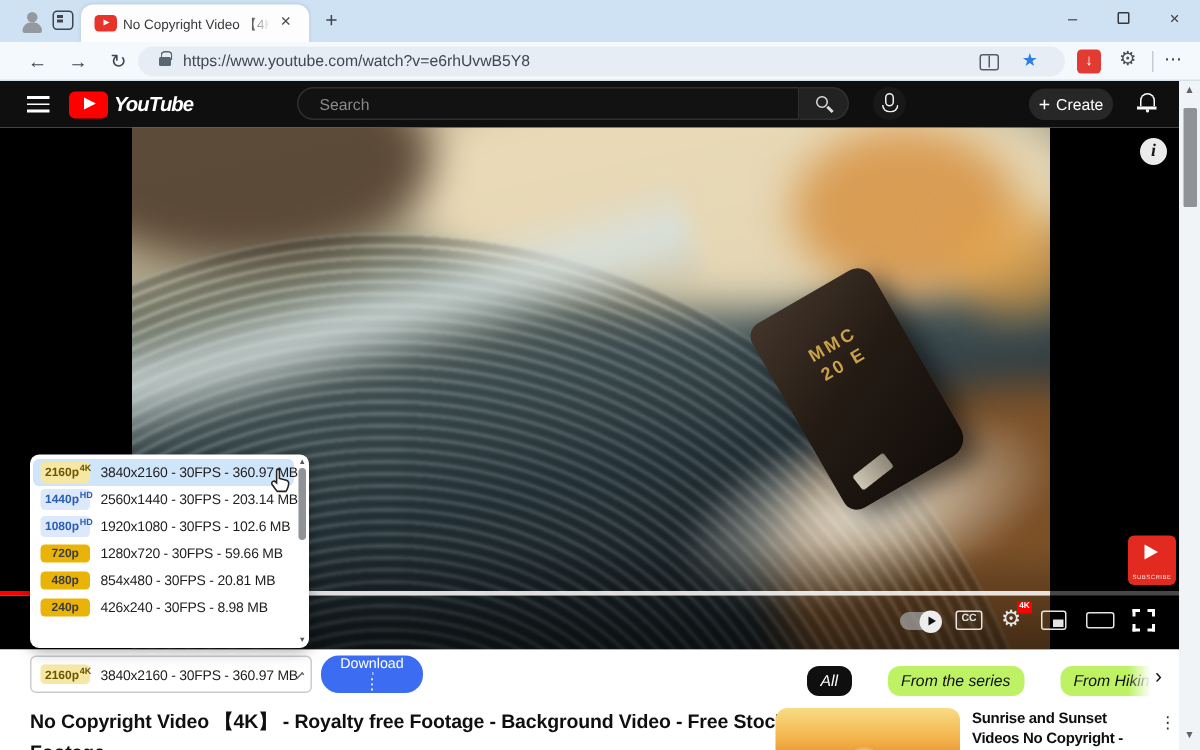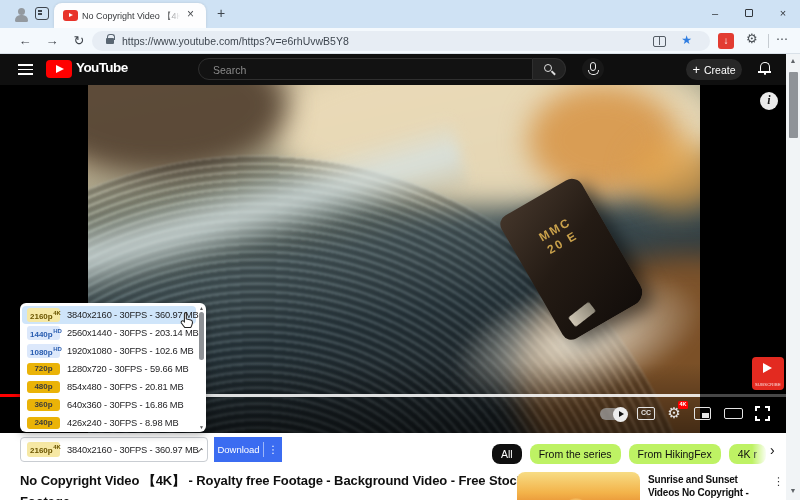--- a/index.html
+++ b/index.html
@@ -38,21 +38,21 @@
   .tb-divider { position:absolute; left:768px; top:6px; width:1px; height:14px; background:#c6ccd2; }
   .more-ic { position:absolute; left:776px; top:4px; font-size:12px; color:#40464d; }
 
   
   .viewport { position:absolute; left:0; top:54px; width:786px; height:446px; background:#fff; overflow:hidden; }
 
   
   .ytheader { position:absolute; left:0; top:0; width:786px; height:31px; background:#0f0f0f; }
   .hamburger { position:absolute; left:18px; top:10px; width:15px; height:11px; }
   .hamburger span { display:block; height:1.6px; background:#fff; margin-bottom:3px; }
-  .ytlogo { position:absolute; left:46px; top:6px; height:19px; display:flex; align-items:flex-start; }
+  .ytlogo { position:absolute; left:46px; top:6px; height:19px; display:flex; align-items:center;font-style:italic; }
   .ytlogo .badge { position:relative; width:26px; height:18px; background:#f00; border-radius:4px; }
   .ytlogo .badge::after { content:""; position:absolute; left:10px; top:4.5px; border-left:8px solid #fff; border-top:4.5px solid transparent; border-bottom:4.5px solid transparent; }
   .ytlogo .wordmark { color:#fff; font-weight:bold; font-size:13.5px; letter-spacing:-0.6px; margin-left:4px; }
   .searchpill { position:absolute; left:198px; top:4px; width:335px; height:22px; border:1px solid #2f2f2f; background:#121212; border-radius:11px 0 0 11px; }
   .search-placeholder { position:absolute; left:14px; top:4.5px; font-size:10.5px; color:#8a8a8a; }
   .searchbtn { position:absolute; left:533px; top:4px; width:33px; height:22px; background:#222; border:1px solid #2f2f2f; border-left:none; border-radius:0 11px 11px 0; }
   .mag-ic { position:absolute; left:11px; top:5px; width:8px; height:8px; border:1.5px solid #ddd; border-radius:50%; }
   .mag-ic::after { content:""; position:absolute; left:6px; top:7px; width:5px; height:1.5px; background:#ddd; transform:rotate(45deg); }
   .micbtn { position:absolute; left:582px; top:4px; width:22px; height:22px; border-radius:50%; background:#181818; }
   .mic-ic { position:absolute; left:8px; top:4px; width:6px; height:9px; border:1.4px solid #eee; border-radius:3px; }
@@ -119,27 +119,27 @@
   .video-title { position:absolute; left:20px; top:37px; width:505px; font-size:13px; font-weight:bold; color:#0f0f0f; line-height:21px; letter-spacing:-0.1px; }
 
   .sel-bar { position:absolute; left:20px; top:4px; width:188px; height:25px; border:1px solid #c9cdd2; border-radius:4px; background:#fff; display:flex; align-items:center; padding:0 6px; }
   .fbadge { display:inline-block; min-width:33px; text-align:center; border-radius:3px; font-size:8px; font-weight:bold; padding:2px 3px 1.5px; line-height:1; white-space:nowrap; }
   .b-yellow { background:#f6e8a4; color:#6b5500; }
   .b-blue { background:#dce8fb; color:#2a5db0; }
   .b-gray { background:#eab308; color:#3c3c3c; }
   .ftag { font-size:6px; font-weight:bold; vertical-align:super; margin-left:.5px; }
   .fdesc { font-size:9.3px; color:#1d1d1f; margin-left:7px; letter-spacing:-0.15px; white-space:nowrap; }
   .chev-up { width:6px; height:6px; border-left:1.5px solid #666; border-top:1.5px solid #666; transform:rotate(45deg); margin-left:auto; margin-top:3px; }
-  .dl-btn { position:absolute; left:214px; top:4px; width:68px; height:25px; background:#3b6cf1; border-radius:0; display:flex; align-items:center; color:#fff; }
+  .dl-btn { position:absolute; left:214px; top:4px; width:68px; height:25px; background:#3b6cf1; border-radius:12px; display:flex; align-items:center; color:#fff;flex-direction:column; }
   .dl-label { width:49px; text-align:center; font-size:9.5px; }
   .dl-sep { width:1px; height:15px; background:rgba(255,255,255,.5); }
   .dl-menu { flex:1; text-align:center; font-size:10px; }
 
   
-  .chips { position:absolute; left:492px; top:11px; right:12px; height:20px; display:flex; gap:8px; overflow:hidden; }
+  .chips { position:absolute; left:538px; top:11px; right:12px; height:20px; display:flex; gap:24px; overflow:hidden;font-style:italic; }
   .chip { flex:0 0 auto; height:20px; line-height:20px; padding:0 9px; border-radius:8px; background:#bef264; color:#0f0f0f; font-size:10.5px; white-space:nowrap; }
   .chip-on { background:#0f0f0f; color:#fff; }
   .chips-fade { position:absolute; left:752px; top:8px; width:34px; height:26px; background:linear-gradient(90deg, rgba(255,255,255,0), #fff 45%); }
   .chips-chev { position:absolute; left:770px; top:9px; font-size:14px; color:#0f0f0f; }
   .sugg-thumb { position:absolute; left:517px; top:39px; width:123px; height:69px; border-radius:8px; overflow:hidden;
     background:linear-gradient(180deg,#f7dc84 0%, #f3b34a 30%, #e3832c 55%, #8a5226 78%, #4a2f1c 100%); }
   .sugg-thumb .sun { position:absolute; left:46px; top:26px; width:26px; height:26px; border-radius:50%;
     background:radial-gradient(circle, #fff7d8 0%, #ffdf8a 45%, rgba(255,210,120,0) 75%); }
   .sugg-title { position:absolute; left:648px; top:40px; width:122px; font-size:10px; font-weight:bold; color:#0f0f0f; line-height:13px; letter-spacing:-0.2px; max-height:27px; overflow:hidden; }
   .sugg-menu { position:absolute; left:773px; top:42px; font-size:11px; color:#333; }
@@ -187,21 +187,21 @@
       <div class="winbtn">×</div>
     </div>
   </div>
 
   <div class="toolbar">
     <div class="nav-ic" style="left:16px;">←</div>
     <div class="nav-ic" style="left:43px;">→</div>
     <div class="nav-ic" style="left:70px;">↻</div>
     <div class="urlpill">
       <span class="lock-ic"></span>
-      <span class="url-text">https://www.youtube.com/https?v=e6rhUvwB5Y8</span>
+      <span class="url-text">https://www.youtube.com/watch?v=e6rhUvwB5Y8</span>
       <span class="split-ic"></span>
       <span class="star-ic">★</span>
     </div>
     <div class="ext-red">↓</div>
     <div class="ext-gear">⚙</div>
     <div class="tb-divider"></div>
     <div class="more-ic">⋯</div>
   </div>
 
   <div class="viewport">
@@ -325,24 +325,20 @@
           </div>
           <div class="opt">
             <span class="fbadge b-gray">720p</span>
             <span class="fdesc">1280x720 - 30FPS - 59.66 MB</span>
           </div>
           <div class="opt">
             <span class="fbadge b-gray">480p</span>
             <span class="fdesc">854x480 - 30FPS - 20.81 MB</span>
           </div>
           <div class="opt">
-            <span class="fbadge b-gray">360p</span>
-            <span class="fdesc">640x360 - 30FPS - 16.86 MB</span>
-          </div>
-          <div class="opt">
             <span class="fbadge b-gray">240p</span>
             <span class="fdesc">426x240 - 30FPS - 8.98 MB</span>
           </div>
         </div>
       <div class="dd-scroll">
         <span class="dd-up">▲</span>
         <span class="thumb"></span>
         <span class="dd-down">▼</span>
       </div>
     </div>

